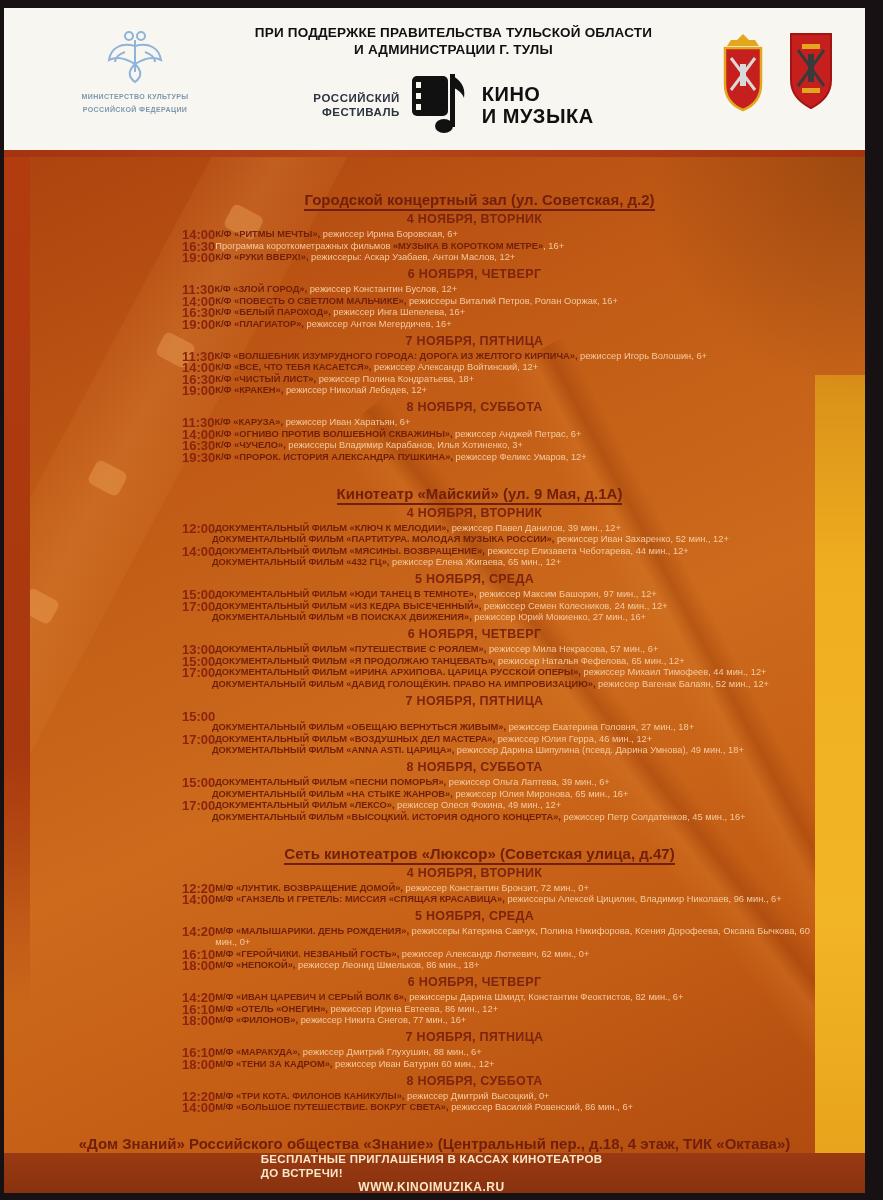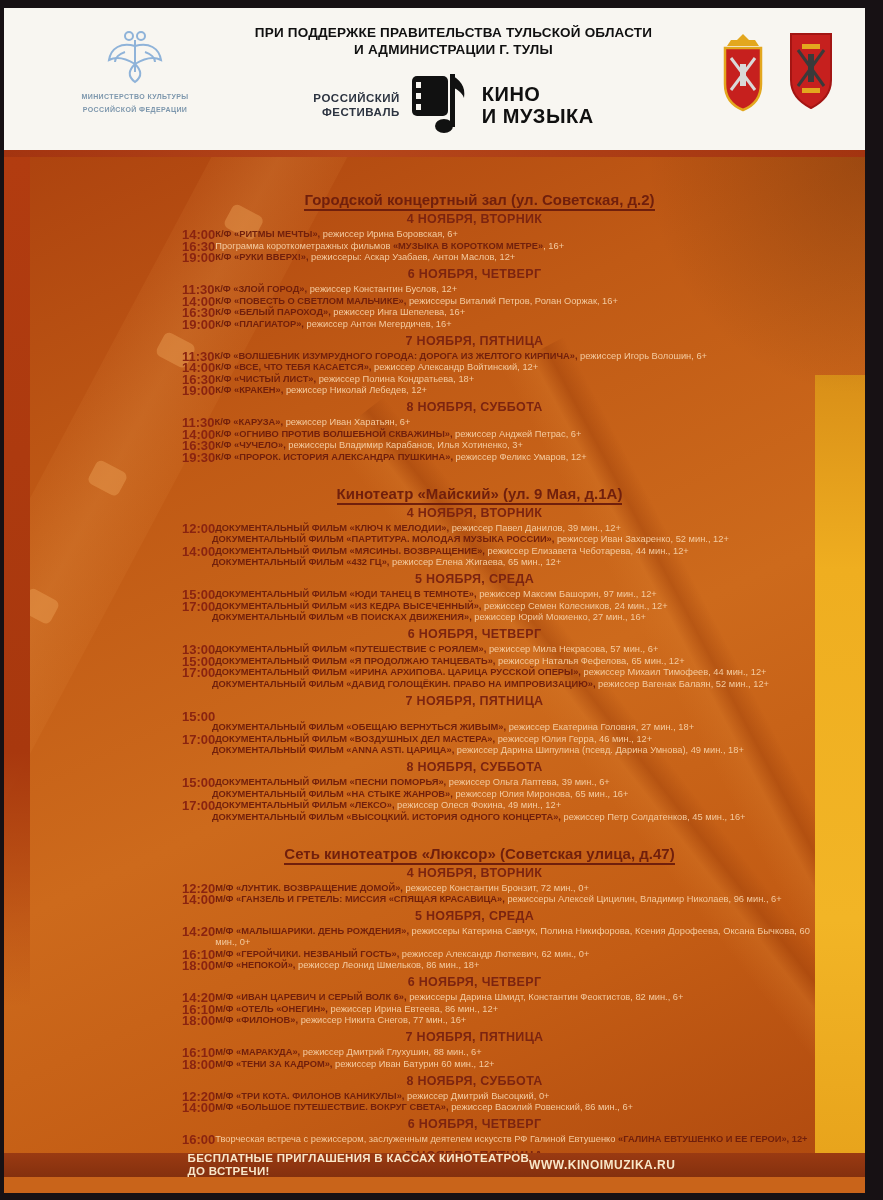--- a/index.html
+++ b/index.html
@@ -40,21 +40,21 @@
   .venue-title{font-size:15px;font-weight:bold;color:var(--maroon);text-align:center;padding-left:90px;margin:22px 0 1px;}
   .venue-title span{border-bottom:2px solid var(--maroon);padding-bottom:1px;}
   .venue-title.wide{padding-left:0;}
   .day-label{font-size:12.5px;font-weight:bold;color:var(--day-red);text-align:center;padding-left:80px;margin:4px 0 3px;letter-spacing:.3px;}
   .event{display:flex;margin-left:178px;line-height:11px;margin-bottom:.5px;}
   .time{flex:0 0 30px;font-size:13px;font-weight:bold;color:var(--time-red);}
   .etext{font-size:9.3px;max-width:600px;color:var(--light-text);}
   .seg-b{font-weight:bold;color:var(--maroon);}
   .seg-r{color:var(--light-text);}
   
-  footer{position:relative;height:24px;background:linear-gradient(180deg,#9a3a12,#84300e);display:flex;align-items:center;justify-content:center;padding:0 44px 0 38px;z-index:5;}
+  footer{position:relative;height:48px;background:linear-gradient(180deg,#9a3a12,#84300e);display:flex;align-items:center;justify-content:flex-start;padding:0 44px 0 38px;z-index:5;flex-direction:column;}
   .foot-left{font-size:11.5px;font-weight:bold;color:#f8e7c9;line-height:13.5px;letter-spacing:.3px;}
   .foot-site{font-size:12px;font-weight:bold;color:#f8e7c9;letter-spacing:.5px;}
 </style>
 </head>
 <body>
 
 <div class="frame">
 
   <header>
     <div class="ministry">
@@ -340,20 +340,21 @@
           <div class="event">
             <span class="time">12:20</span>
             <span class="etext"><span class="seg-b">М/Ф «ТРИ КОТА. ФИЛОНОВ КАНИКУЛЫ», </span><span class="seg-r">режиссер Дмитрий Высоцкий, 0+</span></span>
           </div>
           <div class="event">
             <span class="time">14:00</span>
             <span class="etext"><span class="seg-b">М/Ф «БОЛЬШОЕ ПУТЕШЕСТВИЕ. ВОКРУГ СВЕТА», </span><span class="seg-r">режиссер Василий Ровенский, 86 мин., 6+</span></span>
           </div>
         </section>
         <section class="venue">
+          <div class="venue-title wide"><span>«Дом Знаний» Российского общества «Знание» (Центральный пер., д.18, 4 этаж, ТИК «Октава»)</span></div>
           <div class="day-label">6 НОЯБРЯ, ЧЕТВЕРГ</div>
           <div class="event">
             <span class="time">16:00</span>
             <span class="etext"><span class="seg-r">Творческая встреча с режиссером,  заслуженным деятелем искусств РФ Галиной Евтушенко </span><span class="seg-b">«ГАЛИНА ЕВТУШЕНКО И ЕЕ ГЕРОИ», 12+</span></span>
           </div>
           <div class="day-label">7 НОЯБРЯ, ПЯТНИЦА</div>
         </section>
       </div>
   </main>
 

